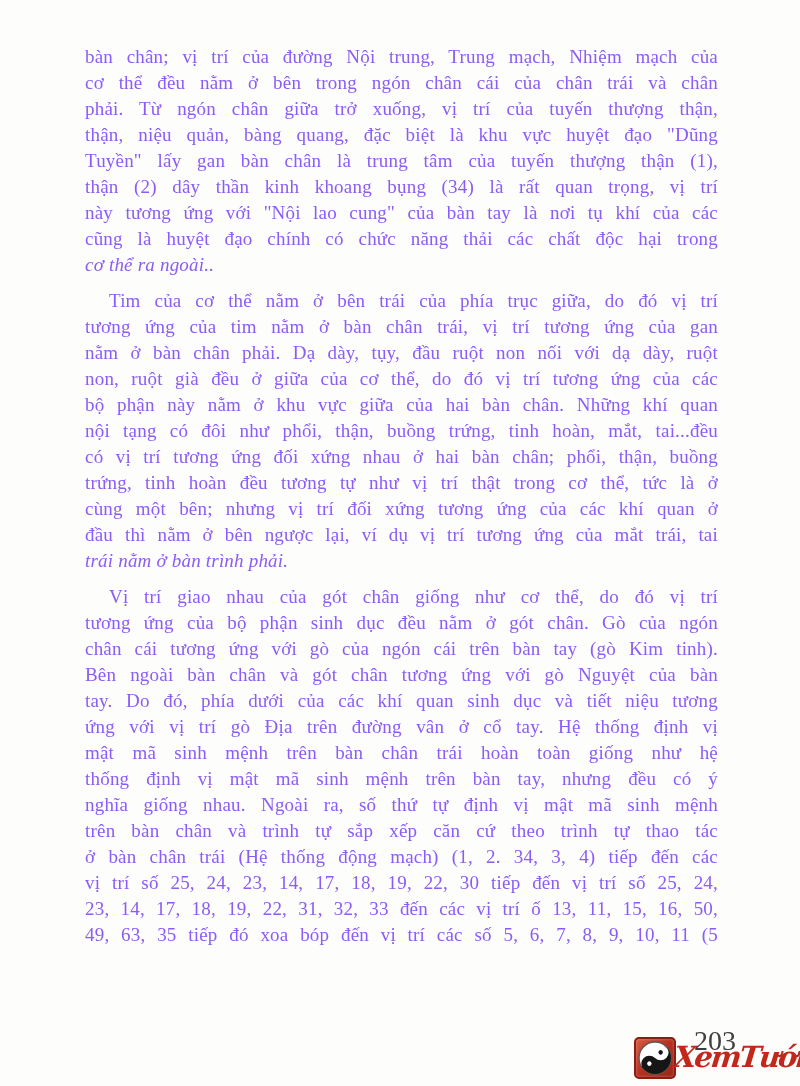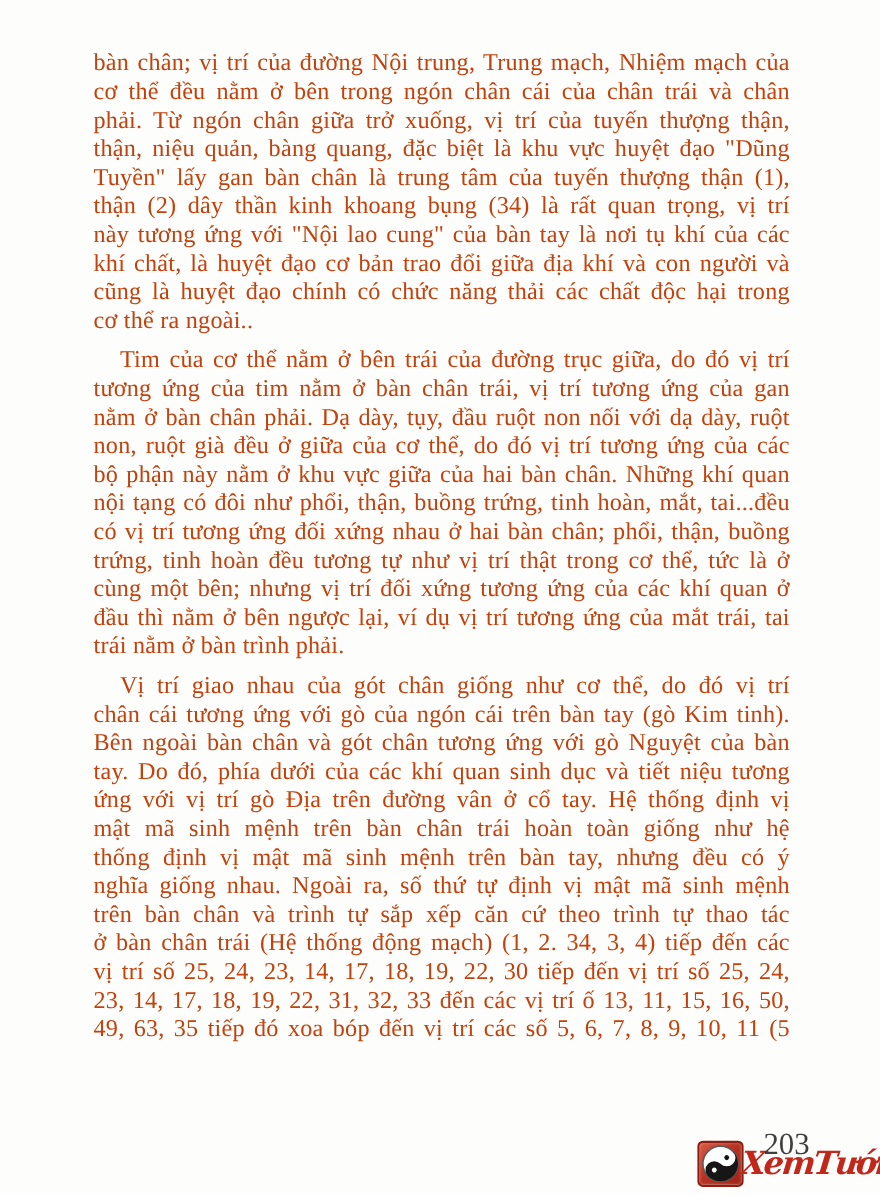--- a/index.html
+++ b/index.html
@@ -13,35 +13,36 @@
     height: 1086px;
     background: #fdfdfb;
     overflow: hidden;
     font-family: "Liberation Serif", serif;
   }
   .text-block {
     position: absolute;
     left: 85px;
     top: 44px;
     width: 633px;
-    color: #c2410c;
-    font-size: 22px;
+    color: #8b5cf6;
+    font-size: 19px;
     line-height: 26px;
     letter-spacing: 0.2px;
   }
   .para { margin: 0; }
   .para + .para { margin-top: 10px; }
   .para.indent .line:first-child { text-indent: 24px; }
   .line {
     text-align: justify;
     text-align-last: justify;
   }
   .line.last-left {
     text-align: center;
     text-align-last: left;
+    font-style: italic;
   }
   
   .watermark {
     position: absolute;
     left: 632px;
     top: 1034px;
     width: 166px;
     height: 50px;
   }
   .logo-box {
@@ -95,39 +96,39 @@
 
   <div class="text-block">
       <div class="para">
         <div class="line">bàn chân; vị trí của đường Nội trung, Trung mạch, Nhiệm mạch của</div>
         <div class="line">cơ thể đều nằm ở bên trong ngón chân cái của chân trái và chân</div>
         <div class="line">phải. Từ ngón chân giữa trở xuống, vị trí của tuyến thượng thận,</div>
         <div class="line">thận, niệu quản, bàng quang, đặc biệt là khu vực huyệt đạo "Dũng</div>
         <div class="line">Tuyền" lấy gan bàn chân là trung tâm của tuyến thượng thận (1),</div>
         <div class="line">thận (2) dây thần kinh khoang bụng (34) là rất quan trọng, vị trí</div>
         <div class="line">này tương ứng với "Nội lao cung" của bàn tay là nơi tụ khí của các</div>
-        <div class="line">khí chất, là huyệt đạo cơ bản trao đổi giữa địa khí và con người và</div>
         <div class="line">cũng là huyệt đạo chính có chức năng thải các chất độc hại trong</div>
         <div class="line last-left">cơ thể ra ngoài..</div>
       </div>
       <div class="para indent">
-        <div class="line">Tim của cơ thể nằm ở bên trái của đường trục giữa, do đó vị trí</div>
+        <div class="line">Tim của cơ thể nằm ở bên trái của phía trục giữa, do đó vị trí</div>
         <div class="line">tương ứng của tim nằm ở bàn chân trái, vị trí tương ứng của gan</div>
         <div class="line">nằm ở bàn chân phải. Dạ dày, tụy, đầu ruột non nối với dạ dày, ruột</div>
         <div class="line">non, ruột già đều ở giữa của cơ thể, do đó vị trí tương ứng của các</div>
         <div class="line">bộ phận này nằm ở khu vực giữa của hai bàn chân. Những khí quan</div>
         <div class="line">nội tạng có đôi như phổi, thận, buồng trứng, tinh hoàn, mắt, tai...đều</div>
         <div class="line">có vị trí tương ứng đối xứng nhau ở hai bàn chân; phổi, thận, buồng</div>
         <div class="line">trứng, tinh hoàn đều tương tự như vị trí thật trong cơ thể, tức là ở</div>
         <div class="line">cùng một bên; nhưng vị trí đối xứng tương ứng của các khí quan ở</div>
         <div class="line">đầu thì nằm ở bên ngược lại, ví dụ vị trí tương ứng của mắt trái, tai</div>
         <div class="line last-left">trái nằm ở bàn trình phải.</div>
       </div>
       <div class="para indent">
         <div class="line">Vị trí giao nhau của gót chân giống như cơ thể, do đó vị trí</div>
+        <div class="line">tương ứng của bộ phận sinh dục đều nằm ở gót chân. Gò của ngón</div>
         <div class="line">chân cái tương ứng với gò của ngón cái trên bàn tay (gò Kim tinh).</div>
         <div class="line">Bên ngoài bàn chân và gót chân tương ứng với gò Nguyệt của bàn</div>
         <div class="line">tay. Do đó, phía dưới của các khí quan sinh dục và tiết niệu tương</div>
         <div class="line">ứng với vị trí gò Địa trên đường vân ở cổ tay. Hệ thống định vị</div>
         <div class="line">mật mã sinh mệnh trên bàn chân trái hoàn toàn giống như hệ</div>
         <div class="line">thống định vị mật mã sinh mệnh trên bàn tay, nhưng đều có ý</div>
         <div class="line">nghĩa giống nhau. Ngoài ra, số thứ tự định vị mật mã sinh mệnh</div>
         <div class="line">trên bàn chân và trình tự sắp xếp căn cứ theo trình tự thao tác</div>
         <div class="line">ở bàn chân trái (Hệ thống động mạch) (1, 2. 34, 3, 4) tiếp đến các</div>
         <div class="line">vị trí số 25, 24, 23, 14, 17, 18, 19, 22, 30 tiếp đến vị trí số 25, 24,</div>

